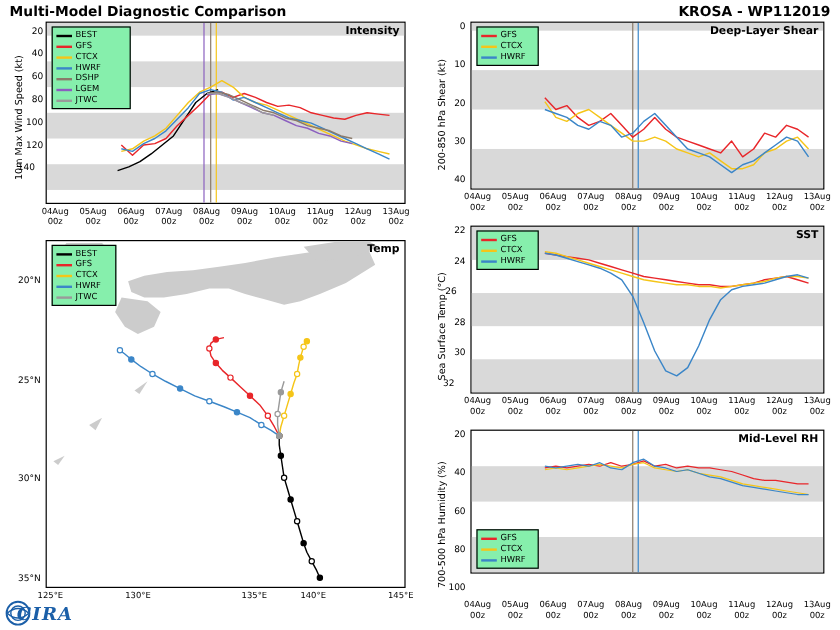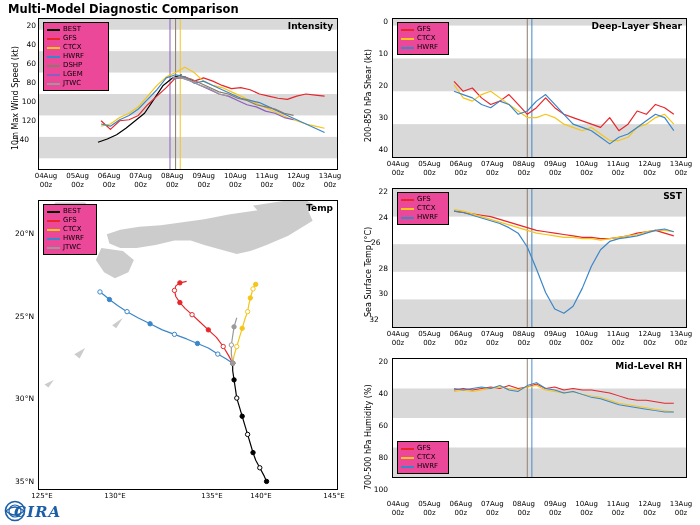--- a/index.html
+++ b/index.html
@@ -3,36 +3,37 @@
 <meta charset="utf-8">
 <style>
   html,body{margin:0;padding:0;}
   body{width:700px;height:525px;background:#ffffff;font-family:"DejaVu Sans",sans-serif;position:relative;overflow:hidden;}
   .hdr{position:absolute;top:2px;left:0;width:700px;height:16px;}
   .hdr .left{position:absolute;left:8px;top:0;font-size:11.5px;font-weight:bold;color:#000;}
   .hdr .right{position:absolute;right:8px;top:0;font-size:11.5px;font-weight:bold;color:#000;}
   .panel{position:absolute;border:1px solid #000;background:#fff;box-sizing:border-box;}
   .plotarea{position:absolute;left:0;top:0;width:100%;height:100%;overflow:hidden;}
   .ptitle{position:absolute;right:4px;top:2px;font-size:9px;font-weight:bold;color:#000;z-index:6;}
-  .legend{position:absolute;background:#ec4899;border:1px solid #000;z-index:7;padding:2px 3px 2px 3px;}
+  .legend{position:absolute;background:#86efac;border:1px solid #000;z-index:7;padding:2px 3px 2px 3px;}
   .legend .row{display:flex;align-items:center;height:9px;}
   .legend .swatch{width:13px;height:2px;margin-right:3px;}
   .legend .lbl{font-size:7px;color:#000;line-height:9px;}
   .ylab{position:absolute;font-size:8px;color:#000;transform-origin:left top;white-space:nowrap;}
   .tick{position:absolute;font-size:7.5px;color:#000;white-space:nowrap;}
   .xtick{position:absolute;font-size:7px;color:#000;text-align:center;white-space:nowrap;line-height:9px;}
   svg{display:block;}
   .logo{position:absolute;left:4px;bottom:2px;width:56px;height:24px;}
   .logotext{position:absolute;left:20px;bottom:5px;font-size:15px;font-weight:bold;color:#1b5fa8;font-family:"DejaVu Serif",serif;letter-spacing:1px;}
 </style>
 </head>
 <body>
 
 <div class="hdr">
   <div class="left">Multi-Model Diagnostic Comparison</div>
+  <div class="right">KROSA - WP112019</div>
 </div>
 
 <div class="panel" id="p-intensity" style="left:38px;top:18px;width:300px;height:152px;">
   <div class="ptitle">Intensity</div>
   <svg class="plotarea" id="svg-intensity" viewBox="0 0 300 152" preserveAspectRatio="none">
       <rect x="0" y="119.42857142857143" width="300" height="21.714285714285708" fill="#d9d9d9"></rect>
       <rect x="0" y="76" width="300" height="21.714285714285722" fill="#d9d9d9"></rect>
       <rect x="0" y="32.57142857142857" width="300" height="21.714285714285708" fill="#d9d9d9"></rect>
       <rect x="0" y="0" width="300" height="10.857142857142861" fill="#d9d9d9"></rect>
       <line x1="131.875" y1="0" x2="131.875" y2="152" stroke="#8b5fbf" stroke-width="1"></line>

